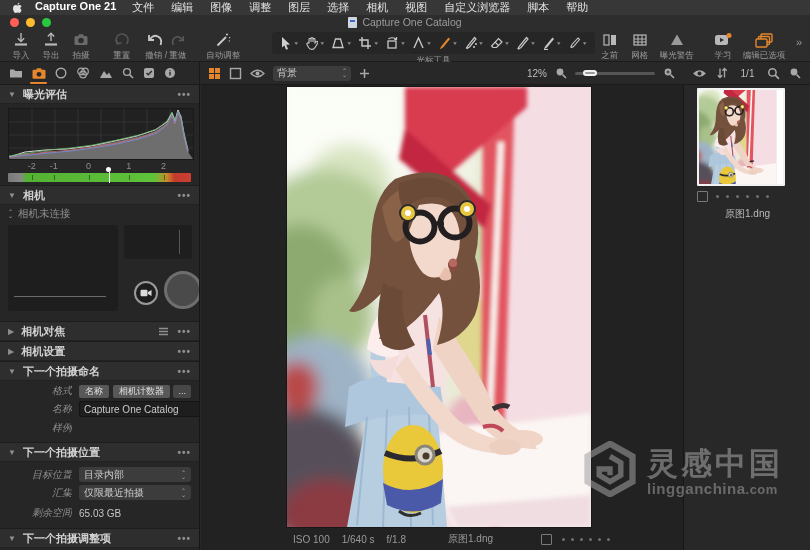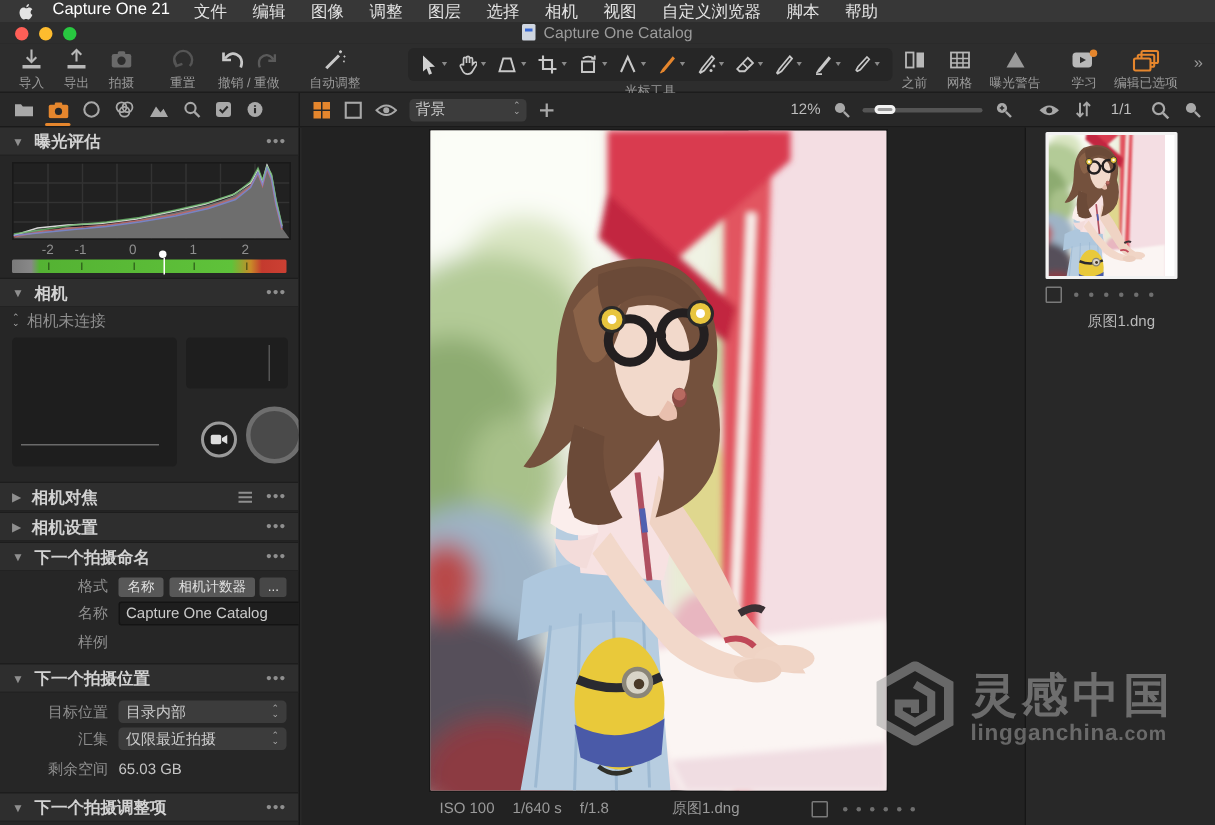--- a/index.html
+++ b/index.html
@@ -2,21 +2,21 @@
 <html><head>
 <meta charset="utf-8">
 <style>
   html,body{margin:0;padding:0;background:#111;}
   .screen{position:relative;width:810px;height:550px;background:#282828;overflow:hidden;
     font-family:"Liberation Sans","DejaVu Sans",sans-serif;color:#c8c8c8;
     -webkit-font-smoothing:antialiased;}
   
   .menubar{position:absolute;left:0;top:0;width:810px;height:15px;background:#373737;
     display:flex;align-items:center;padding-left:12px;box-sizing:border-box;font-size:11px;color:#e3e3e3;}
-  .menubar .app{font-weight:normal;color:#fff;margin:0 16px 3px 12px;white-space:nowrap;}
+  .menubar .app{font-weight:bold;color:#fff;margin:0 16px 3px 12px;white-space:nowrap;}
   .menubar .mitem{margin-right:17px;white-space:nowrap;}
   
   .titlebar{position:absolute;left:0;top:15px;width:810px;height:14px;background:#2d2d2d;
     border-bottom:1px solid #242424;display:flex;align-items:center;}
   .lights{display:flex;gap:7px;margin-left:10px;}
   .light{width:9px;height:9px;border-radius:50%;}
   .doc-title{position:absolute;left:0;right:0;text-align:center;font-size:10.5px;color:#9b9b9b;}
   .doc-title .doc-ico{display:inline-block;width:9px;height:11px;background:#cfd6e0;border-radius:1px;
     margin-right:5px;vertical-align:-2px;position:relative;}
   .doc-title .doc-ico::after{content:"";position:absolute;left:2px;top:3px;width:5px;height:2px;background:#3a6ad4;}
@@ -67,21 +67,21 @@
   .grad-marker::before{content:"";position:absolute;left:-2.2px;top:-5px;width:5px;height:5px;border-radius:50%;background:#fff;}
   .cam-status{display:flex;align-items:center;height:18px;padding:0 8px;font-size:10.5px;color:#8f8f8f;gap:5px;}
   .cam-previews{position:relative;height:92px;margin:2px 8px 4px;}
   .cam-live{position:absolute;left:0;top:0;width:110px;height:86px;background:#1e1e1e;border-radius:3px;}
   .cam-live::after{content:"";position:absolute;left:6px;bottom:14px;width:92px;height:1px;background:#6a6a6a;}
   .cam-meter{position:absolute;left:116px;top:0;width:68px;height:34px;background:#1e1e1e;border-radius:3px;}
   .cam-meter::after{content:"";position:absolute;right:12px;top:5px;width:1px;height:24px;background:#555;}
   .btn-video{position:absolute;left:126px;top:56px;width:24px;height:24px;border-radius:50%;background:#1d1d1d;border:2px solid #9a9a9a;display:flex;align-items:center;justify-content:center;box-sizing:border-box;}
   .btn-shutter{position:absolute;left:156px;top:46px;width:38px;height:38px;border-radius:50%;background:#4a4a4a;border:3px solid #6e6e6e;box-sizing:border-box;}
   .prow{display:flex;align-items:center;margin:3px 8px 0;font-size:10px;}
-  .plabel{width:64px;text-align:right;color:#8f8f8f;margin-right:7px;flex-shrink:0;white-space:nowrap;overflow:hidden;}
+  .plabel{width:64px;text-align:right;color:#8f8f8f;margin-right:7px;flex-shrink:0;white-space:nowrap;overflow:hidden;font-style:italic;}
   .pfield{flex:1;background:#3c3c3c;border-radius:3px;height:15px;display:flex;align-items:center;padding:0 5px;color:#cbcbcb;box-sizing:border-box;}
   .ptext{color:#b5b5b5;}
   .pinput{flex:1;background:#1e1e1e;border:1px solid #141414;border-radius:2px;height:14px;color:#cbcbcb;
     font-size:10px;padding:0 4px;font-family:inherit;box-sizing:content-box;}
   .chips{display:flex;gap:4px;flex:1;align-items:center;}
   .chip{background:#585858;border-radius:2px;padding:0 6px;height:13px;line-height:13px;font-size:9px;color:#e0e0e0;white-space:nowrap;}
   .chip.more{background:#474747;padding:0 5px;}
   
   .viewer{position:absolute;left:201px;top:0;width:482px;height:465px;background:#222;}
   .photo-wrap{position:absolute;left:86px;top:2px;width:304px;height:440px;box-shadow:0 0 0 1px #181818;}

